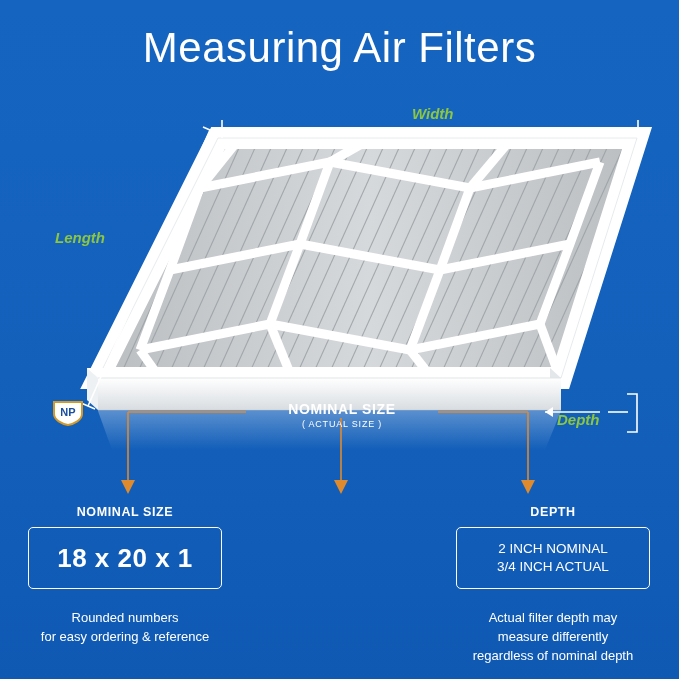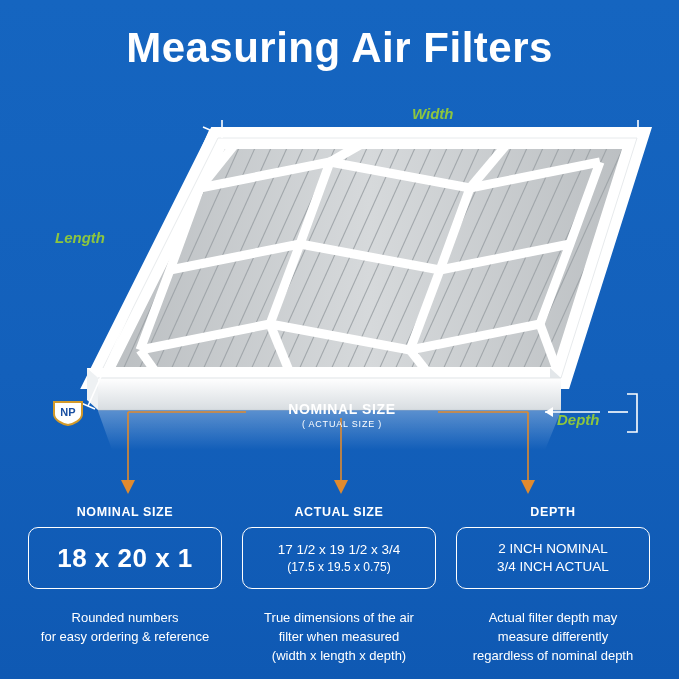--- a/index.html
+++ b/index.html
@@ -21,21 +21,21 @@
 
   
   #title {
     position: absolute;
     top: 24px;
     left: 0;
     width: 679px;
     text-align: center;
     color: #ffffff;
     font-size: 42px;
-    font-weight: 700;
+    font-weight: 400;
     letter-spacing: 0.5px;
   }
 
   
   .green-label {
     position: absolute;
     color: #8dc63f;
     font-size: 15px;
     font-weight: bold;
     font-style: italic;
@@ -91,21 +91,21 @@
 
   .col-title {
     color: #ffffff;
     font-size: 12.5px;
     font-weight: bold;
     letter-spacing: 0.6px;
     margin-bottom: 8px;
   }
   .col-box {
     border: 1.5px solid #ffffff;
-    border-radius: 10px;
+    border-radius: 5px;
     color: #ffffff;
     padding: 8px 4px;
     margin: 0 8px;
     min-height: 44px;
     display: flex;
     flex-direction: column;
     justify-content: center;
   }
   .box-big {
     font-size: 26px;
@@ -282,30 +282,20 @@
 
   <div class="col" id="col-0">
     <div class="col-title">NOMINAL SIZE</div>
     <div class="col-box">
       <div class="box-big">18 x 20 x 1</div>
     </div>
     <div class="col-desc" style="white-space: pre-line;">Rounded numbers
 for easy ordering &amp; reference</div>
   </div>
 
-  <div class="col" id="col-1">
-    <div class="col-title">ACTUAL SIZE</div>
-    <div class="col-box">
-      <div class="box-line">17 1/2 x 19 1/2 x 3/4</div>
-      <div class="box-sub">(17.5 x 19.5 x 0.75)</div>
-    </div>
-    <div class="col-desc" style="white-space: pre-line;">True dimensions of the air
-filter when measured
-(width x length x depth)</div>
-  </div>
 
   <div class="col" id="col-2">
     <div class="col-title">DEPTH</div>
     <div class="col-box">
       <div class="box-line">2 INCH NOMINAL</div>
       <div class="box-line">3/4 INCH ACTUAL</div>
     </div>
     <div class="col-desc" style="white-space: pre-line; text-align: center;">Actual filter depth may
 measure differently
 regardless of nominal depth</div>

